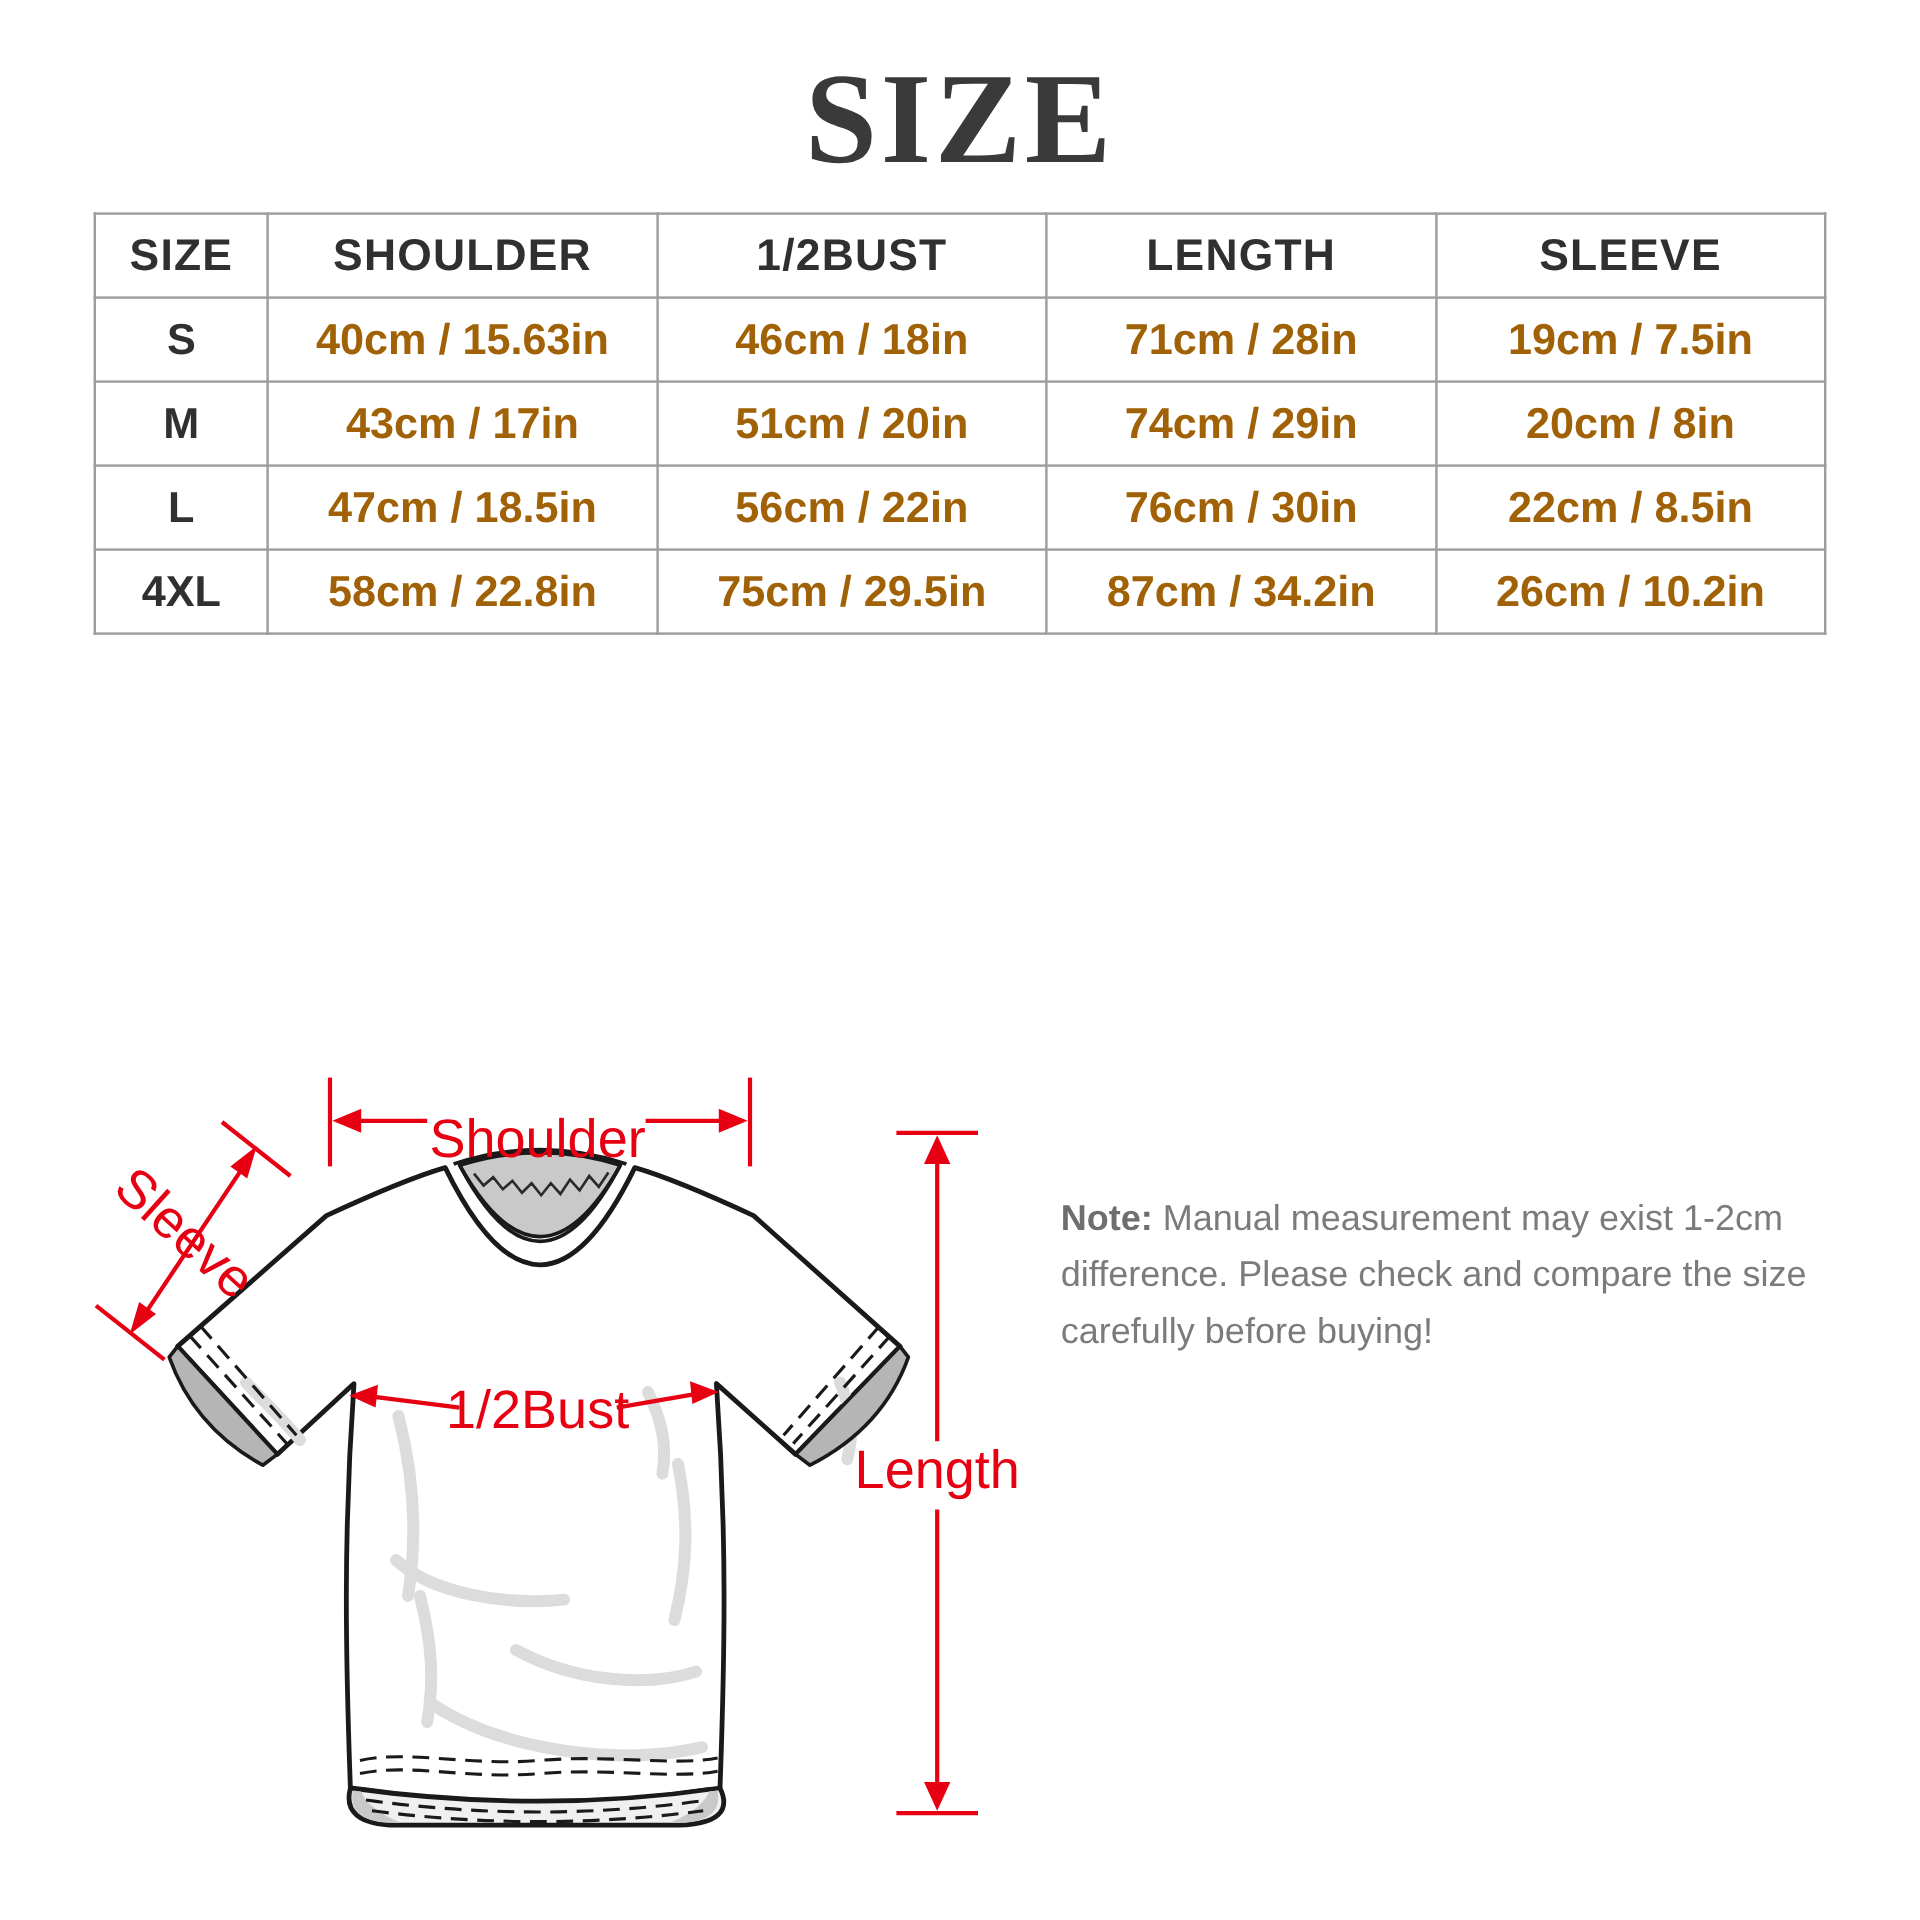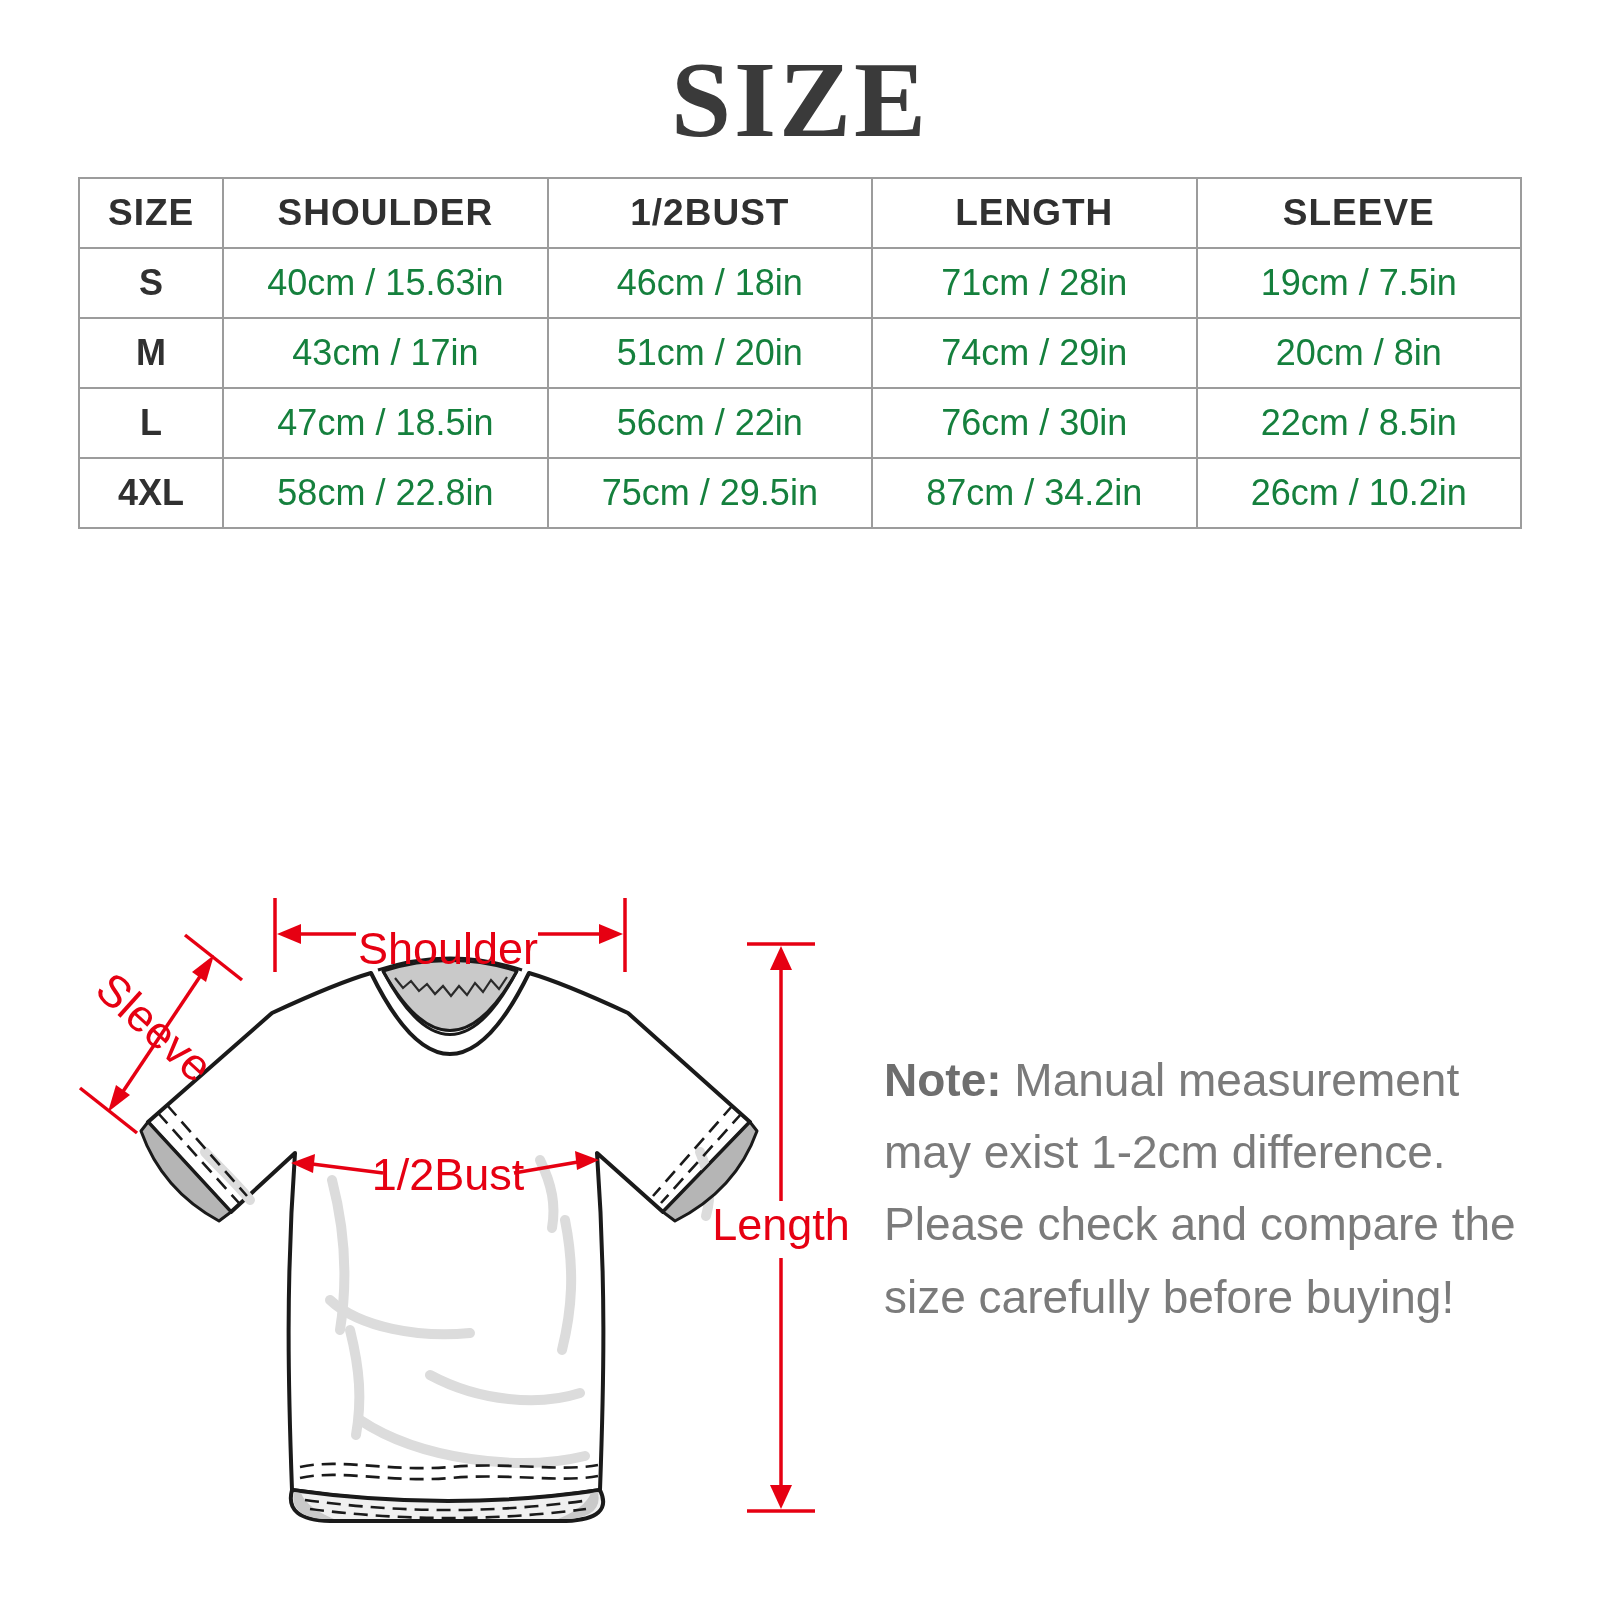--- a/index.html
+++ b/index.html
@@ -15,21 +15,21 @@
     position:absolute;left:78px;top:177px;width:1444px;
     border-collapse:collapse;table-layout:fixed;background:#fff;
   }
   table.size-table th,table.size-table td{
     border:2px solid #9c9c9c;height:68px;text-align:center;vertical-align:middle;
     padding:0;
   }
   table.size-table th{
     font-size:37px;font-weight:bold;color:#303030;letter-spacing:1px;
   }
-  table.size-table td{font-size:36px;color:#15803d;font-weight:normal;}
+  table.size-table td{font-size:36px;color:#a16207;font-weight:bold;}
   table.size-table td.size-col{font-weight:bold;color:#303030;}
   col.c-size{width:10%;}
   col.c-meas{width:22.5%;}
 
   .diagram-wrap{position:absolute;left:0;top:860px;width:1600px;height:740px;}
   svg{display:block;}
   .outline{fill:#ffffff;stroke:#1a1a1a;stroke-width:4;stroke-linejoin:round;}
   .thin-line{fill:none;stroke:#1a1a1a;stroke-width:3;}
   .stitch{fill:none;stroke:#1a1a1a;stroke-width:2.6;stroke-dasharray:14 8;}
   .gray-fill{fill:#c9c9c9;stroke:#1a1a1a;stroke-width:3;stroke-linejoin:round;}
@@ -39,22 +39,22 @@
   .wrinkle{fill:none;stroke:#dcdcdc;stroke-width:10;stroke-linecap:round;}
   .zigzag{fill:none;stroke:#2a2a2a;stroke-width:2.2;}
   .dim-line{stroke:var(--accent,#e60012);stroke-width:3.5;fill:none;}
   .dim-head{fill:var(--accent,#e60012);stroke:none;}
   .dim-text{
     fill:var(--accent,#e60012);font-family:"Liberation Sans",sans-serif;
     font-size:45px;text-anchor:middle;dominant-baseline:middle;
   }
 
   .note{
-    position:absolute;left:884px;top:1044px;width:648px;
-    font-size:46px;line-height:1.57;color:#7b7b7b;
+    position:absolute;left:884px;top:992px;width:648px;
+    font-size:30px;line-height:1.57;color:#7b7b7b;
   }
   .note .note-label{font-weight:bold;color:#6e6e6e;}
 </style>
 </head>
 <body>
 
 <h1 class="page-title">SIZE</h1>
 
 <table class="size-table">
   <colgroup>

